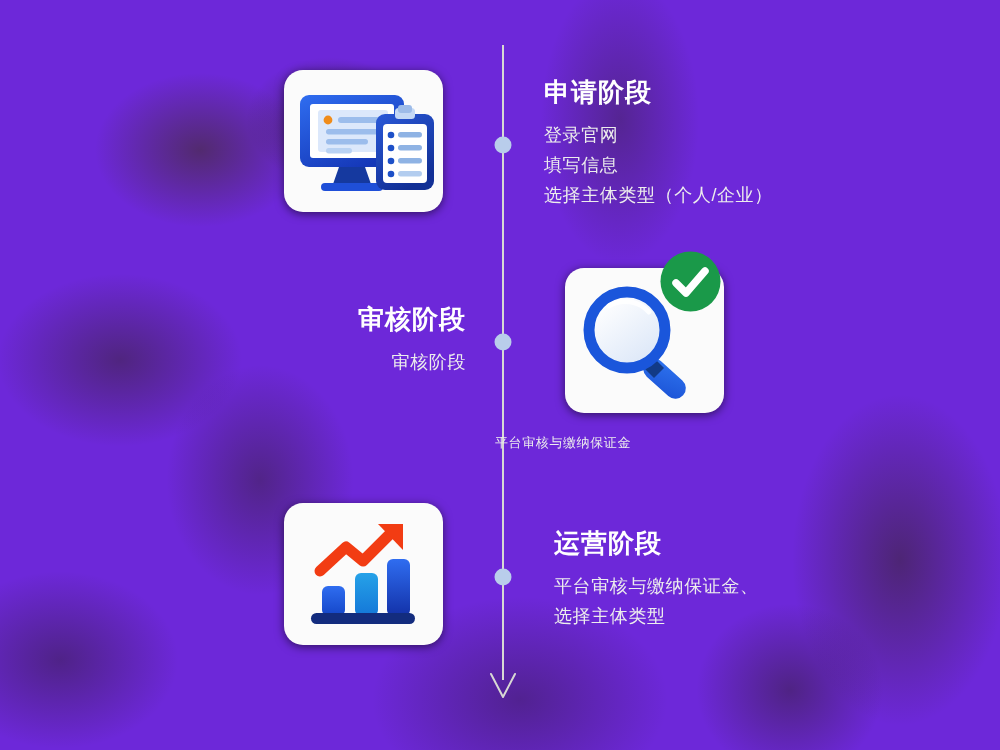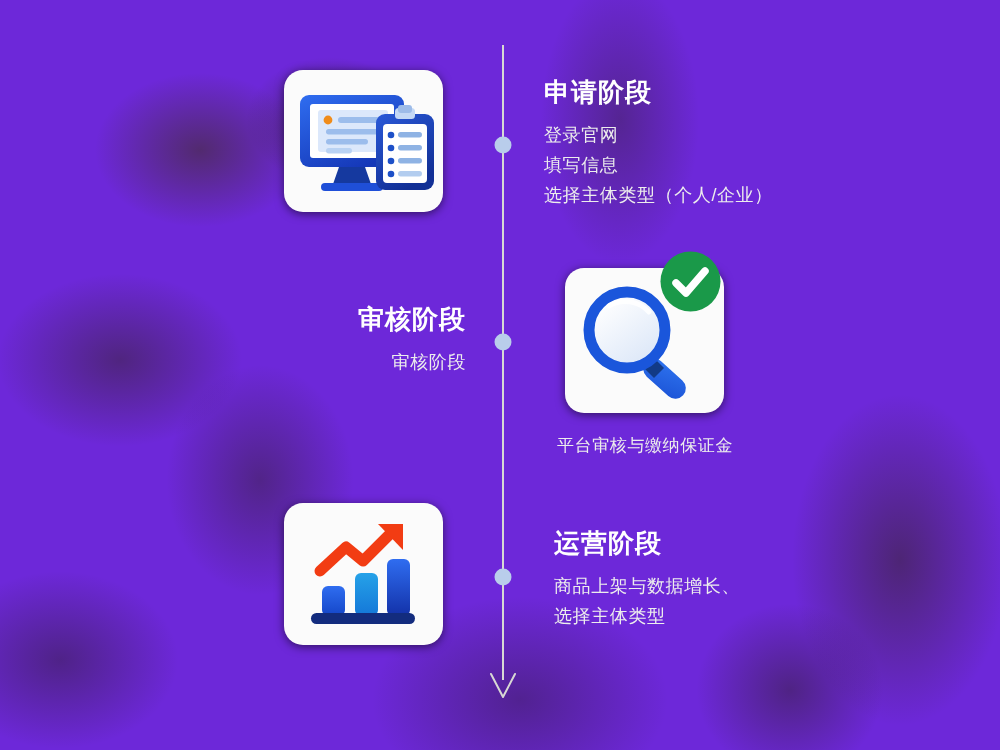--- a/index.html
+++ b/index.html
@@ -91,25 +91,24 @@
     font-size: 18px;
     color: #ededed;
     line-height: 30px;
     letter-spacing: 0.6px;
     white-space: nowrap;
   }
   .align-right { text-align: right; }
 
   .caption {
     position: absolute;
-    font-size: 17px;
+    font-size: 13px;
     color: #ededed;
     letter-spacing: 0.6px;
     white-space: nowrap;
-    text-align: center;
   }
 </style>
 </head>
 <body>
 
 <div id="stage">
 
   <div class="bg-texture"></div>
 
   <div class="spine"></div>
@@ -232,17 +231,17 @@
         <rect x="27" y="110" width="104" height="11" rx="5.5" fill="#132c7e"></rect>
 
         <path d="M36 68 L62 44 L79 58 L108 29" fill="none" stroke="#f23c13" stroke-width="11" stroke-linecap="round" stroke-linejoin="round"></path>
         <path d="M94 21 L119 21 L119 47 Z" fill="#f23c13"></path>
       </svg>
     </div>
   </div>
 
   <div class="stage-text" style="left:544px; top:529px;margin-left:10px;">
     <div class="stage-title">运营阶段</div>
-    <div class="stage-line">商品上架与数据增长、</div>
+    <div class="stage-line">平台审核与缴纳保证金、</div>
     <div class="stage-line">选择主体类型</div>
   </div>
 
 </div>
 
 </body></html>

